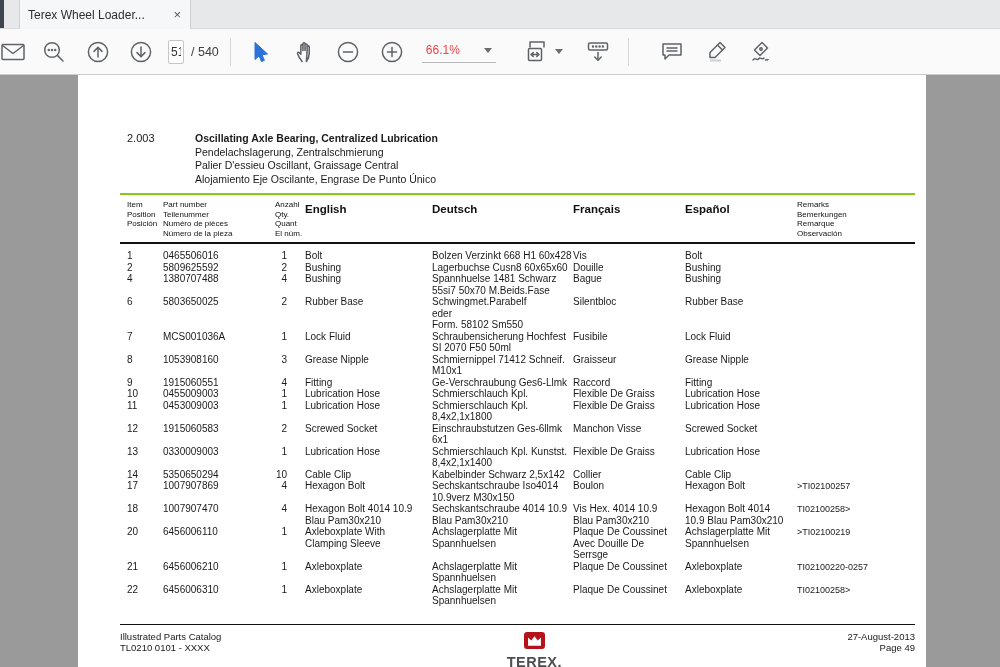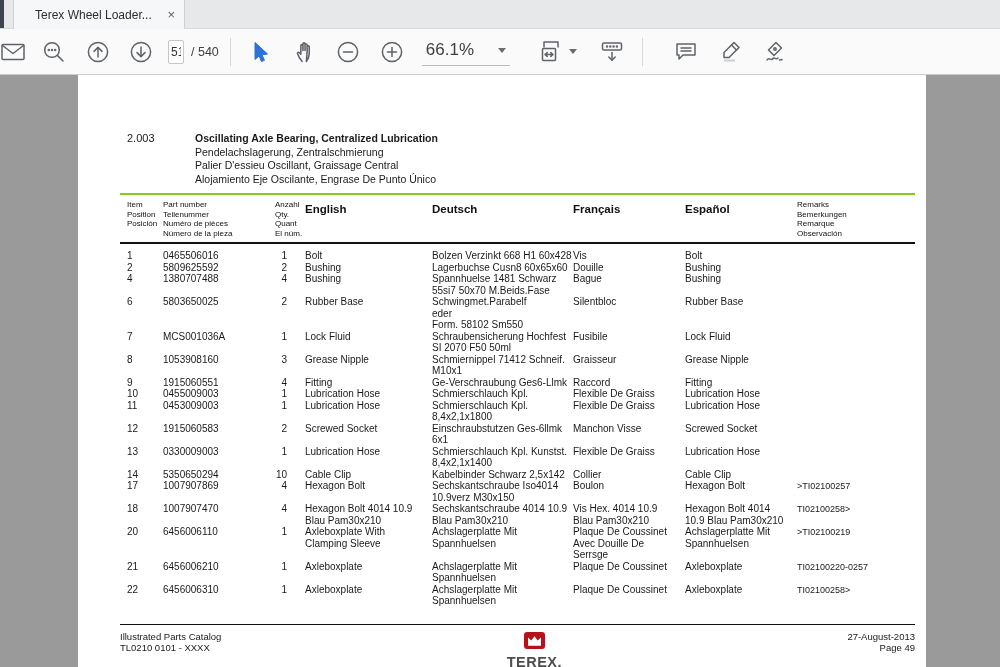--- a/index.html
+++ b/index.html
@@ -5,42 +5,42 @@
   * { box-sizing: border-box; }
   html,body { margin:0; padding:0; }
   body {
     width:1000px; height:667px; overflow:hidden; position:relative;
     font-family:"Liberation Sans", sans-serif; background:#9a9a9a;
   }
   
   .tabbar { position:absolute; top:0; left:0; width:1000px; height:28px; background:#e7e8e9; }
   .win-edge { position:absolute; top:0; left:0; width:4px; height:28px; background:#3e4450; }
   .tab {
-    position:absolute; top:0; left:13px; width:172px; height:29px; background:#f6f7f8;
+    position:absolute; top:0; left:19px; width:172px; height:29px; background:#f6f7f8;
     border-left:1px solid #cfd0d1; border-right:1px solid #cfd0d1;
-    display:flex; align-items:center; padding:0 9px 0 21px; z-index:2;
+    display:flex; align-items:center; padding:0 9px 0 8px; z-index:2;
     font-size:12px; color:#2e2e2e; white-space:nowrap; overflow:hidden;
   }
   .tab-close { margin-left:auto; color:#5a5a5a; font-size:13px; line-height:13px; cursor:default; }
   
   .toolbar {
     position:absolute; top:28px; left:0; width:1000px; height:47px; background:#fafafb;
     border-top:1px solid #d9dadb; border-bottom:1px solid #cccccc;
     display:flex; align-items:center; z-index:1;
   }
   .tbtn { display:flex; align-items:center; justify-content:center; width:26px; height:34px; flex:0 0 auto; }
   .tb-divider { width:1px; height:28px; background:#d8d8d8; flex:0 0 auto; }
   .page-input {
     width:16px; height:24px; border:1px solid #c4c6c8; background:#fff; text-align:center;
     font-size:12px; color:#333; font-family:"Liberation Sans", sans-serif; border-radius:2px;
   }
   .page-total { font-size:12.5px; color:#3f4042; margin-left:7px; white-space:nowrap; }
   .zoom-ctl {
     display:flex; align-items:center; gap:24px; padding:3px 4px 5px 4px;
-    border-bottom:1px solid #b9babc; font-size:17px; color:#404040;
+    border-bottom:1px solid #b9babc; font-size:12px; color:#ef4444;
   }
   .caret { width:0; height:0; border-left:4px solid transparent; border-right:4px solid transparent; border-top:5px solid #6a6c6e; }
   svg.icn { stroke:#5f6368; fill:none; stroke-width:1.5; stroke-linecap:round; stroke-linejoin:round; }
   
   .docarea { position:absolute; top:75px; left:0; width:1000px; height:592px; background:#9a9a9a; }
   .pdf-page { position:absolute; left:78px; top:0; width:848px; height:592px; background:#ffffff; color:#1a1a1a; }
   .title-row { position:relative; margin:57px 0 0 49px; }
   .sect-num { position:absolute; left:0; top:0; font-size:11px; font-weight:normal; }
   .titles { margin-left:68px; font-size:10.5px; line-height:13.5px; }
   .titles .t0 { font-weight:bold; }

